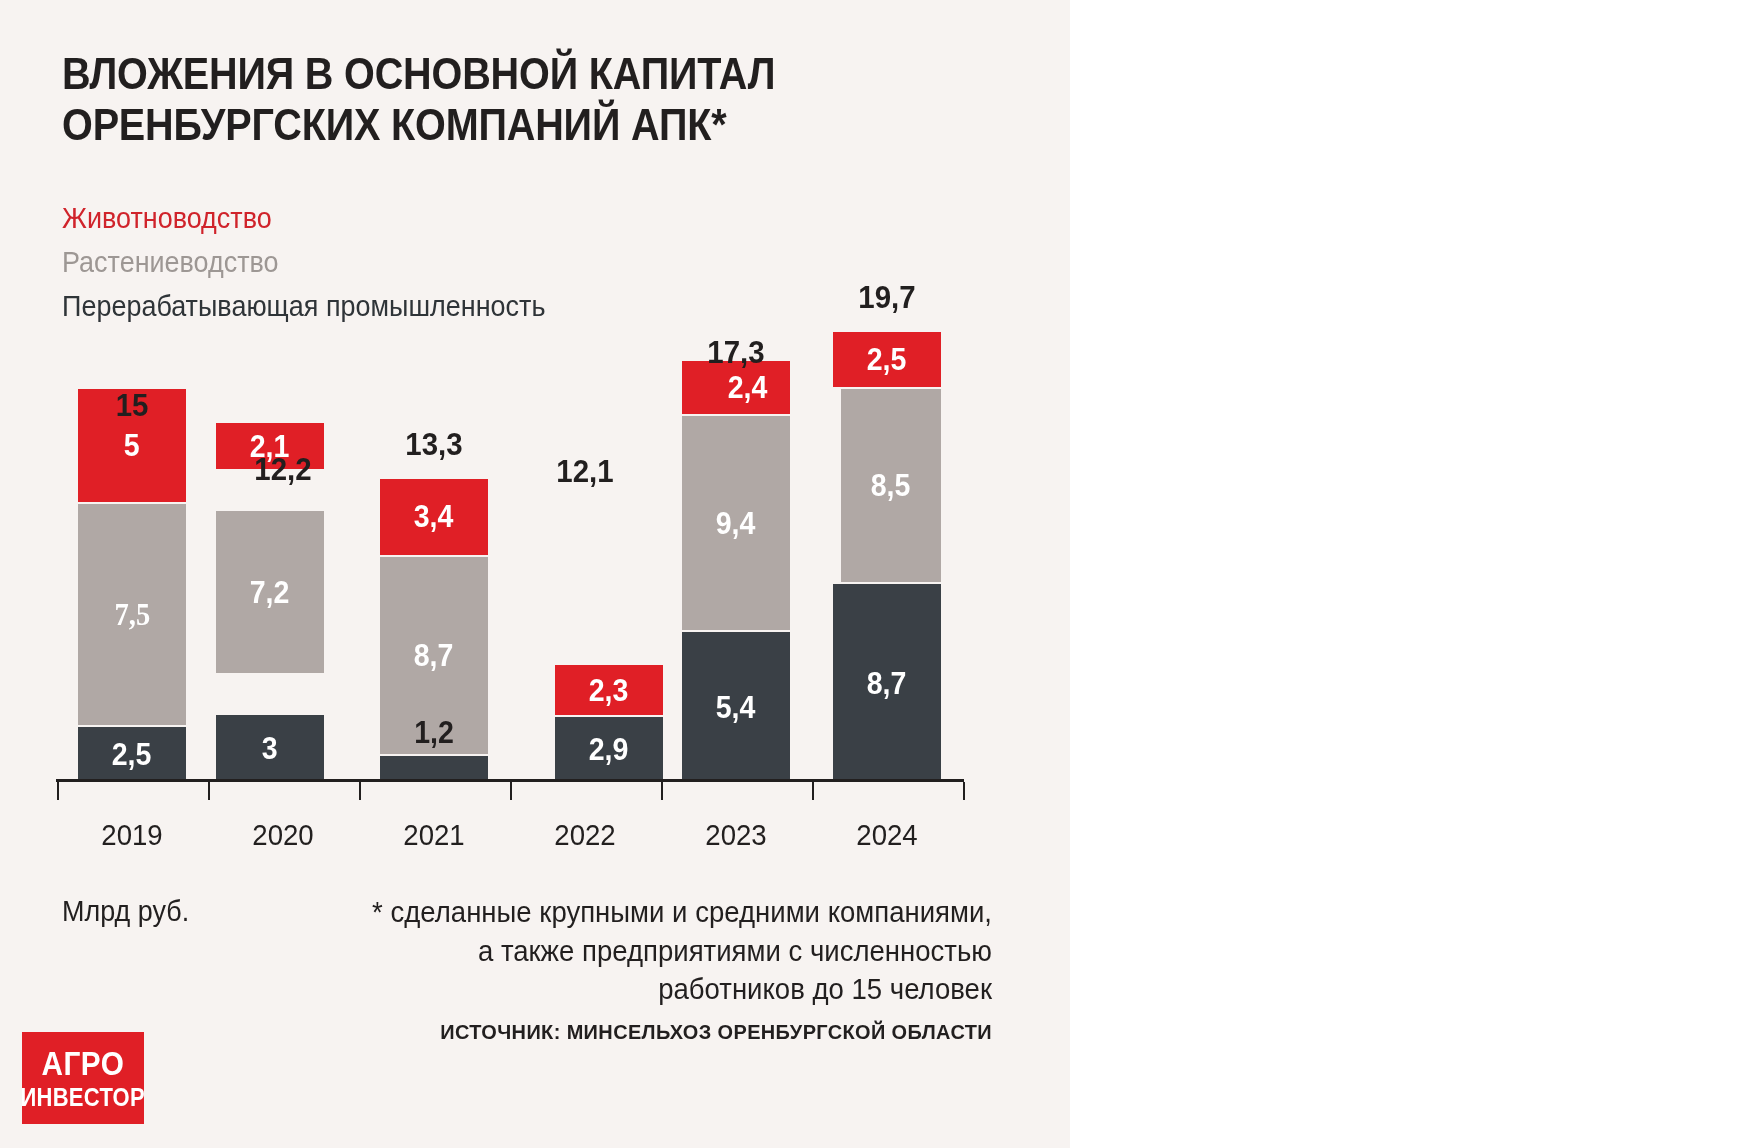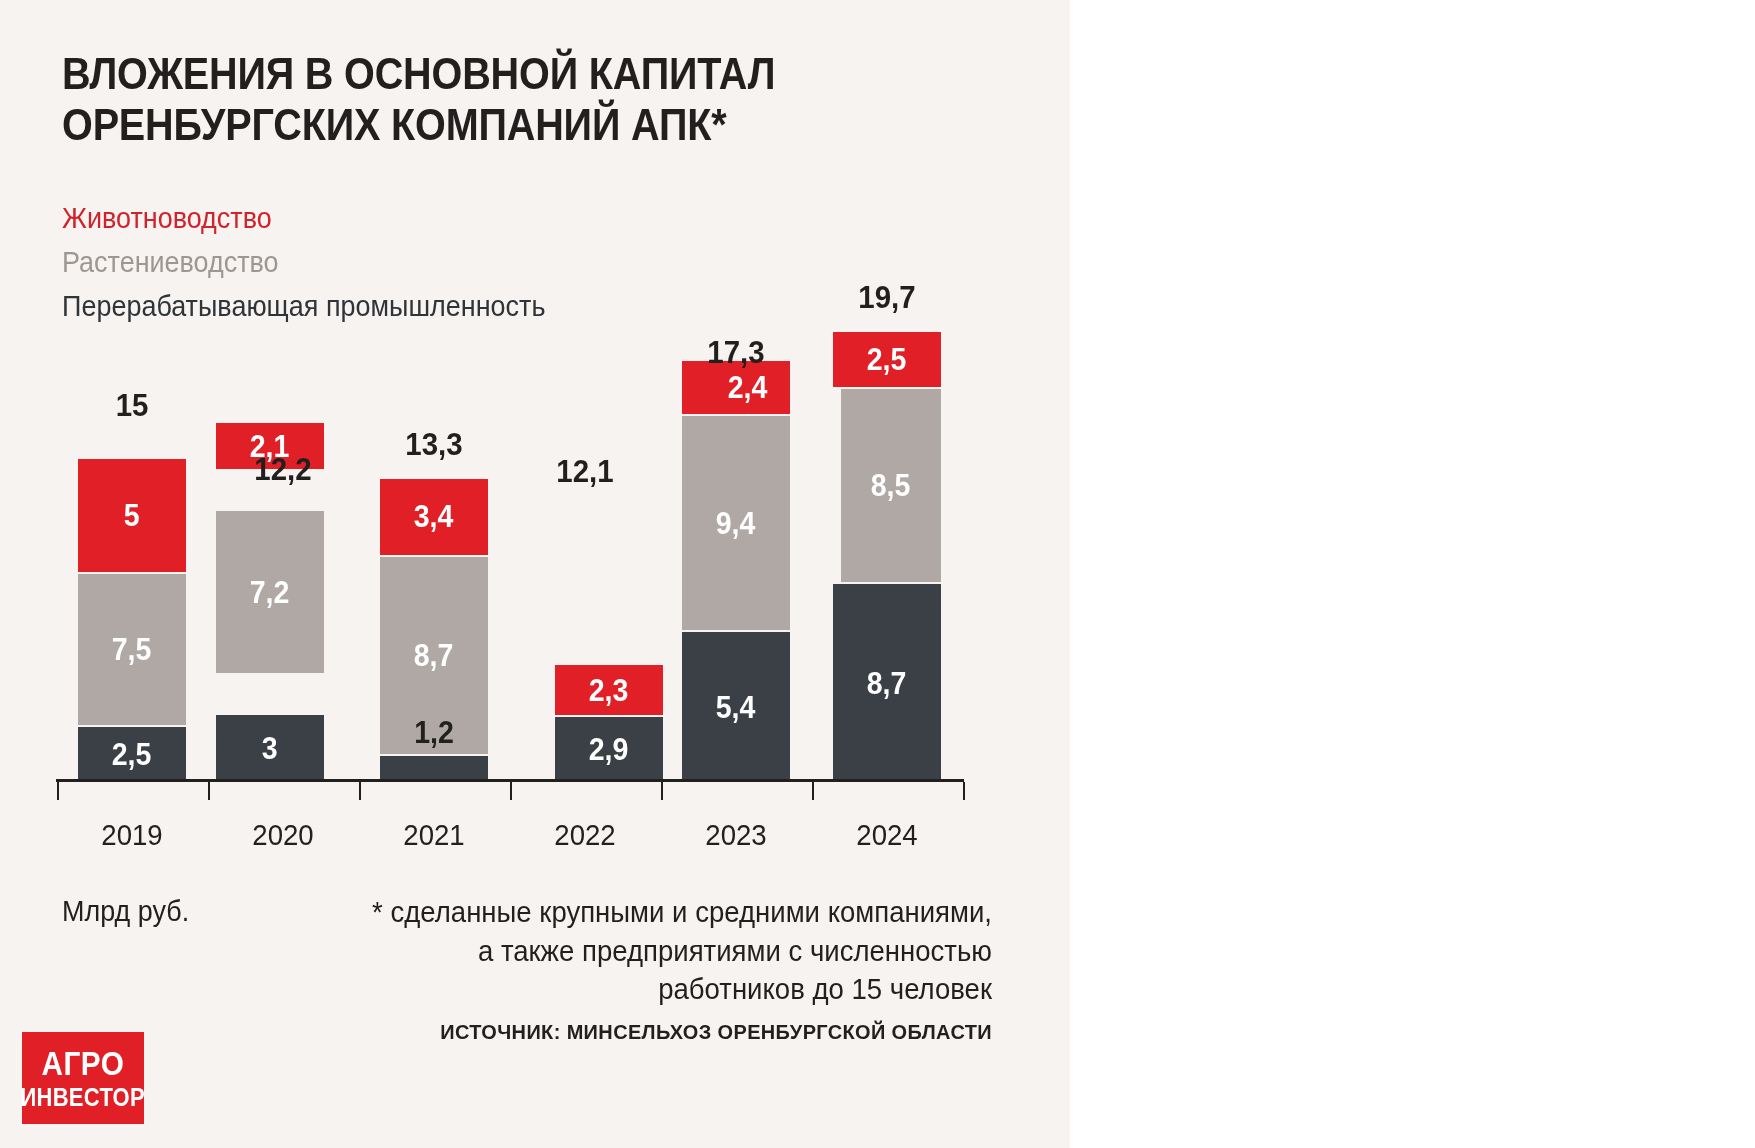--- a/index.html
+++ b/index.html
@@ -239,21 +239,21 @@
       <div class="legend-item legend-crop">Растениеводство</div>
       <div class="legend-item legend-process">Перерабатывающая промышленность</div>
     </div>
 
     <div class="chart">
       <div class="plot" id="plot">
           <div class="bar-group" style="left: 22px;">
             <div class="seg seg-red" style="height: 114.721px;">
               <span class="seg-label">5</span>
             </div>
-            <div class="seg seg-gray" style="height: 153px;">
+            <div class="seg seg-gray" style="height: 223px; font-family: Liberation Serif, serif;">
               <span class="seg-label">7,5</span>
             </div>
             <div class="seg seg-dark" style="height: 57.3604px;">
               <span class="seg-label">2,5</span>
             </div>
           </div>
           <div class="bar-total" style="left: 22px; bottom: 358.162px;">15</div>
           <div class="bar-group" style="left: 160px; gap: 40px;">
             <div class="seg seg-red" style="height: 48.1827px;">
               <span class="seg-label">2,1</span>

